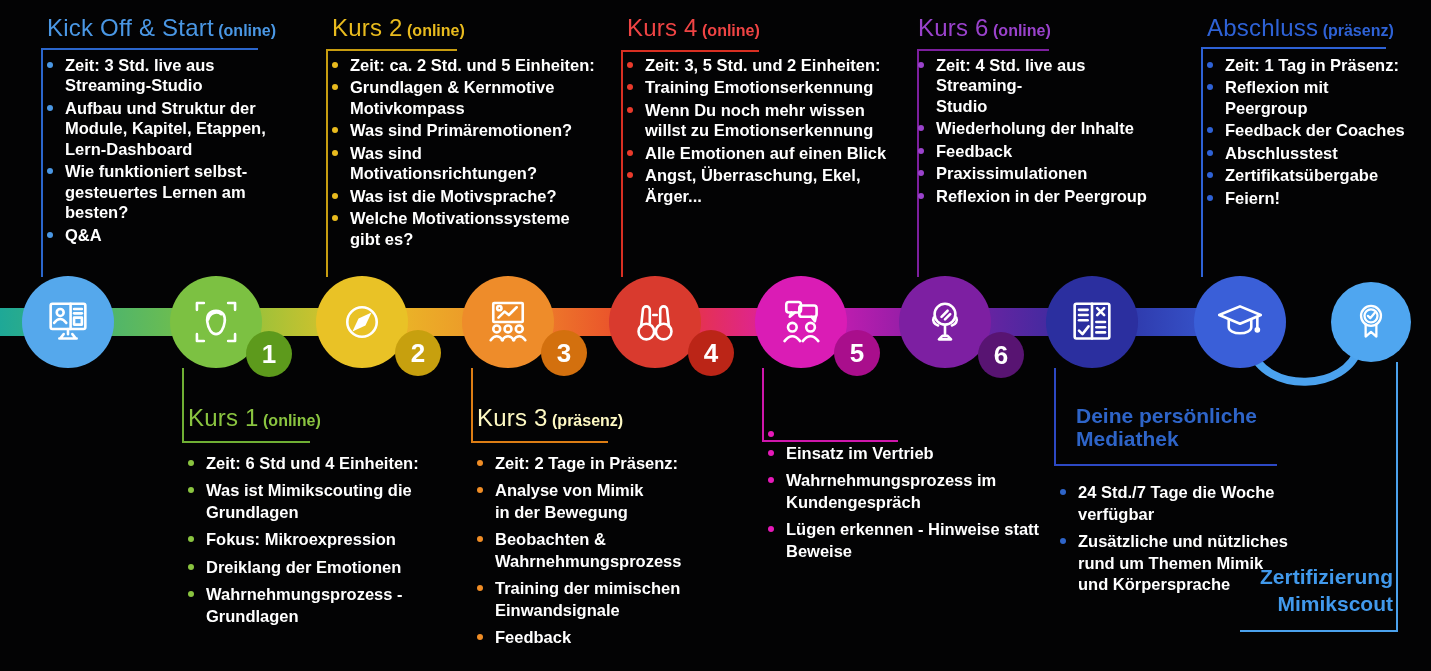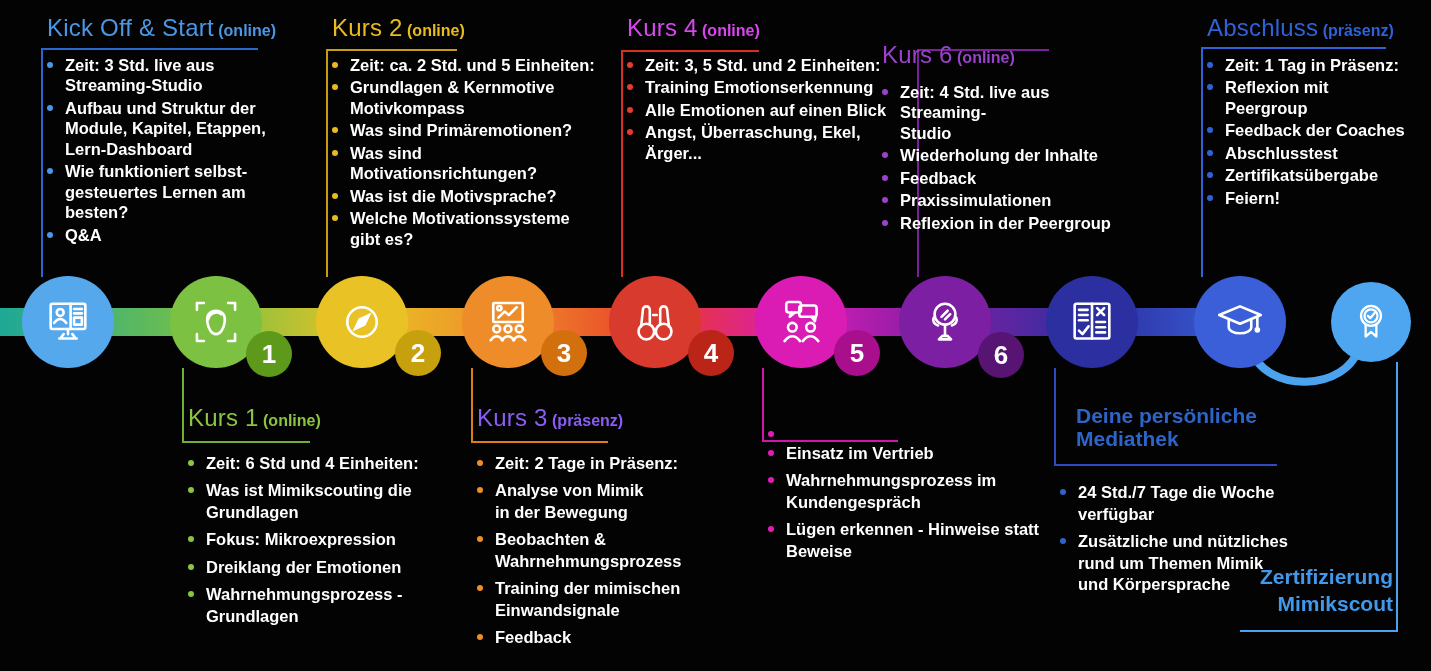--- a/index.html
+++ b/index.html
@@ -42,22 +42,22 @@
     white-space:pre-line;
   }
   .sec.bottom .txt{line-height:1.3;}
   .sec.top .blist{margin-top:13px;}
   .sec.bottom .blist{margin-top:21px;}
   .two-line-title{line-height:1.1;font-size:21px;font-weight:bold;}
   
   .s-kickoff  .sec-title,.s-kickoff  .sec-sub{color:#4a97e4;} .s-kickoff  .dot{background:#4a97e4;}
   .s-kurs1    .sec-title,.s-kurs1    .sec-sub{color:#8ac440;} .s-kurs1    .dot{background:#8ac440;}
   .s-kurs2    .sec-title,.s-kurs2    .sec-sub{color:#e9bb1e;} .s-kurs2    .dot{background:#e9bb1e;}
-  .s-kurs3    .sec-title,.s-kurs3    .sec-sub{color:#8b5cf6;} .s-kurs3    .dot{background:#f08d26;}
-  .s-kurs4    .sec-title,.s-kurs4    .sec-sub{color:#d946ef;} .s-kurs4    .dot{background:#e93a2b;}
+  .s-kurs3    .sec-title,.s-kurs3    .sec-sub{color:#fef9c3;} .s-kurs3    .dot{background:#f08d26;}
+  .s-kurs4    .sec-title,.s-kurs4    .sec-sub{color:#ef4444;} .s-kurs4    .dot{background:#e93a2b;}
   .s-kurs5    .sec-title,.s-kurs5    .sec-sub{color:#e619b9;} .s-kurs5    .dot{background:#e619b9;}
   .s-kurs6    .sec-title,.s-kurs6    .sec-sub{color:#9a42cc;} .s-kurs6    .dot{background:#9a42cc;}
   .s-abschluss .sec-title,.s-abschluss .sec-sub{color:#2e62d6;} .s-abschluss .dot{background:#2e62d6;}
   .s-mediathek .two-line-title{color:#2e64c8;margin-left:16px;} .s-mediathek .dot{background:#2e64c8;}
   .s-zert{color:#4199ec;text-align:right;font-size:21px;font-weight:bold;line-height:1.3;}
   
   .l-kickoff{background:#2b66cc;} .l-kurs1{background:#6faf34;}
   .l-kurs2{background:#c79d10;}  .l-kurs3{background:#dd7d14;}
   .l-kurs4{background:#d92f22;}  .l-kurs5{background:#cf17ac;}
   .l-kurs6{background:#7c1f9e;}  .l-abschluss{background:#2e62d6;}
@@ -286,31 +286,36 @@
       <li>
           <span class="dot"></span>
           <span class="txt">Zeit: 3, 5 Std. und 2 Einheiten:</span>
         </li>
       <li>
           <span class="dot"></span>
           <span class="txt">Training Emotionserkennung</span>
         </li>
       <li>
           <span class="dot"></span>
+          <span class="txt">Wenn Du noch mehr wissen
+willst zu Emotionserkennung</span>
+        </li>
+      <li>
+          <span class="dot"></span>
           <span class="txt">Alle Emotionen auf einen Blick</span>
         </li>
       <li>
           <span class="dot"></span>
           <span class="txt">Angst, Überraschung, Ekel,
 Ärger...</span>
         </li>
     </ul>
   </div>
 
-  <div class="sec top s-kurs6" style="left:876px;top:14px;width:262px;margin-top:27px;">
+  <div class="sec top s-kurs6" style="left:912px;top:14px;width:262px;">
     <div class="sec-head">
       <span class="sec-title">Kurs 6</span>
       <span class="sec-sub">(online)</span>
     </div>
     <ul class="blist">
       <li>
           <span class="dot"></span>
           <span class="txt">Zeit: 4 Std. live aus Streaming-
 Studio</span>
         </li>

